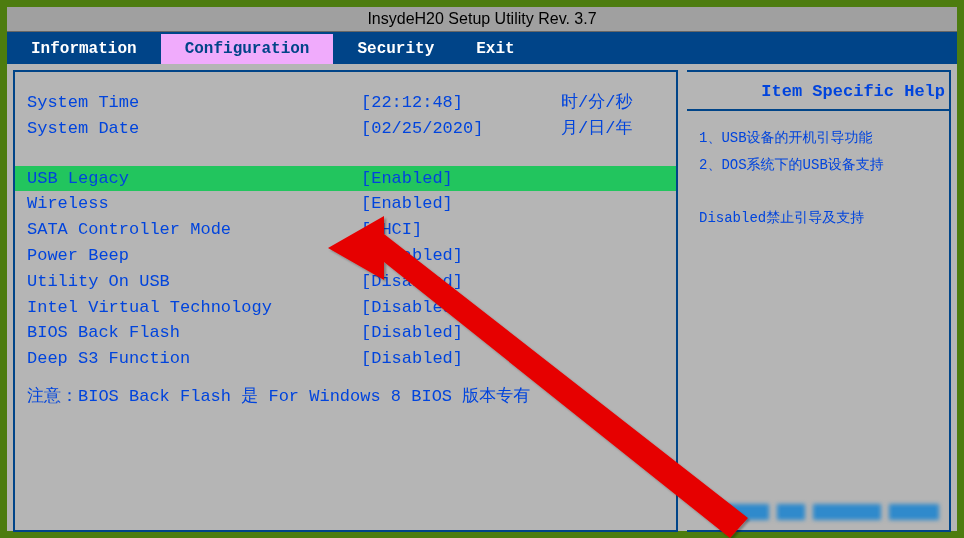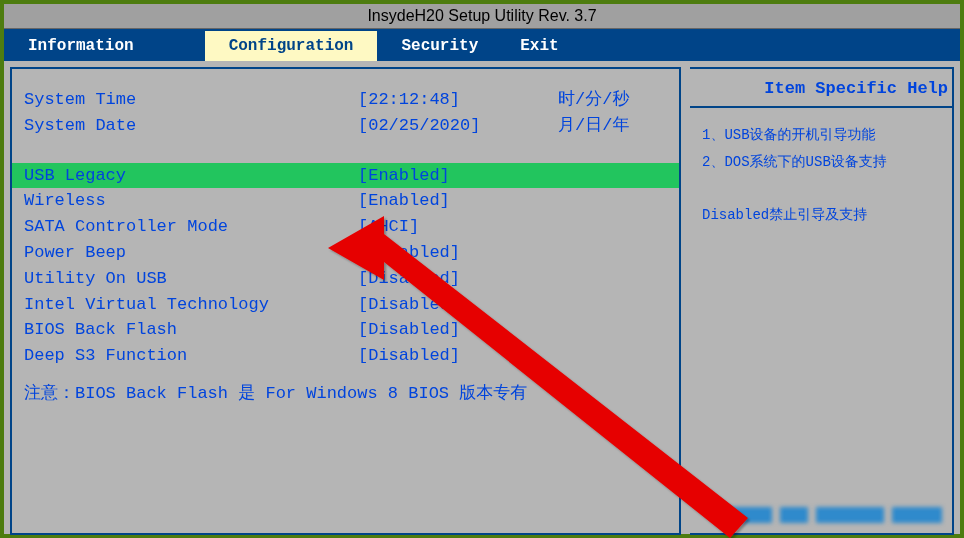--- a/index.html
+++ b/index.html
@@ -8,21 +8,21 @@
       font-size: 17px;
       width: 964px;
       height: 538px;
       background: #b5b5b5;
       overflow: hidden;
       position: relative;
     }
     .window {
       width: 100%;
       height: 100%;
-      border: 4px solid #4d7c0f;
+      border: 7px solid #4d7c0f;
       background: #b5b5b5;
     }
     .title-bar {
       background: #a0a0a0;
       color: #000;
       text-align: center;
       padding: 3px 0;
       font-family: Arial, sans-serif;
       font-size: 16px;
       border-bottom: 1px solid #666;
@@ -35,23 +35,22 @@
     }
     .tab {
       color: #fff;
       padding: 6px 24px;
       font-weight: bold;
       font-family: "Courier New", monospace;
       font-size: 16px;
       cursor: pointer;
     }
     .tab.active {
-      background: #fef9c3;
+      background: #f0abfc;
       color: #004488;
-      margin-left: 47px;
     }
     .tab.exit { padding-left: 18px; padding-right: 18px; }
     
     .content-wrap {
       display: flex;
       margin: 6px;
       height: calc(100% - 62px);
       gap: 9px;
     }
     .main-panel {

